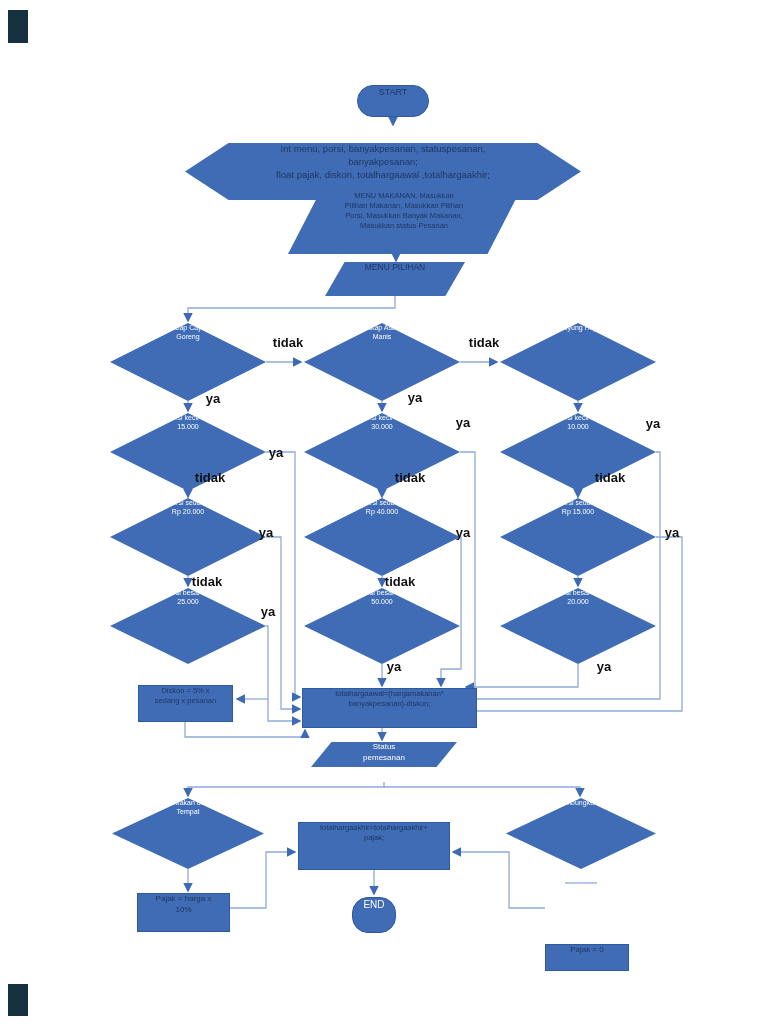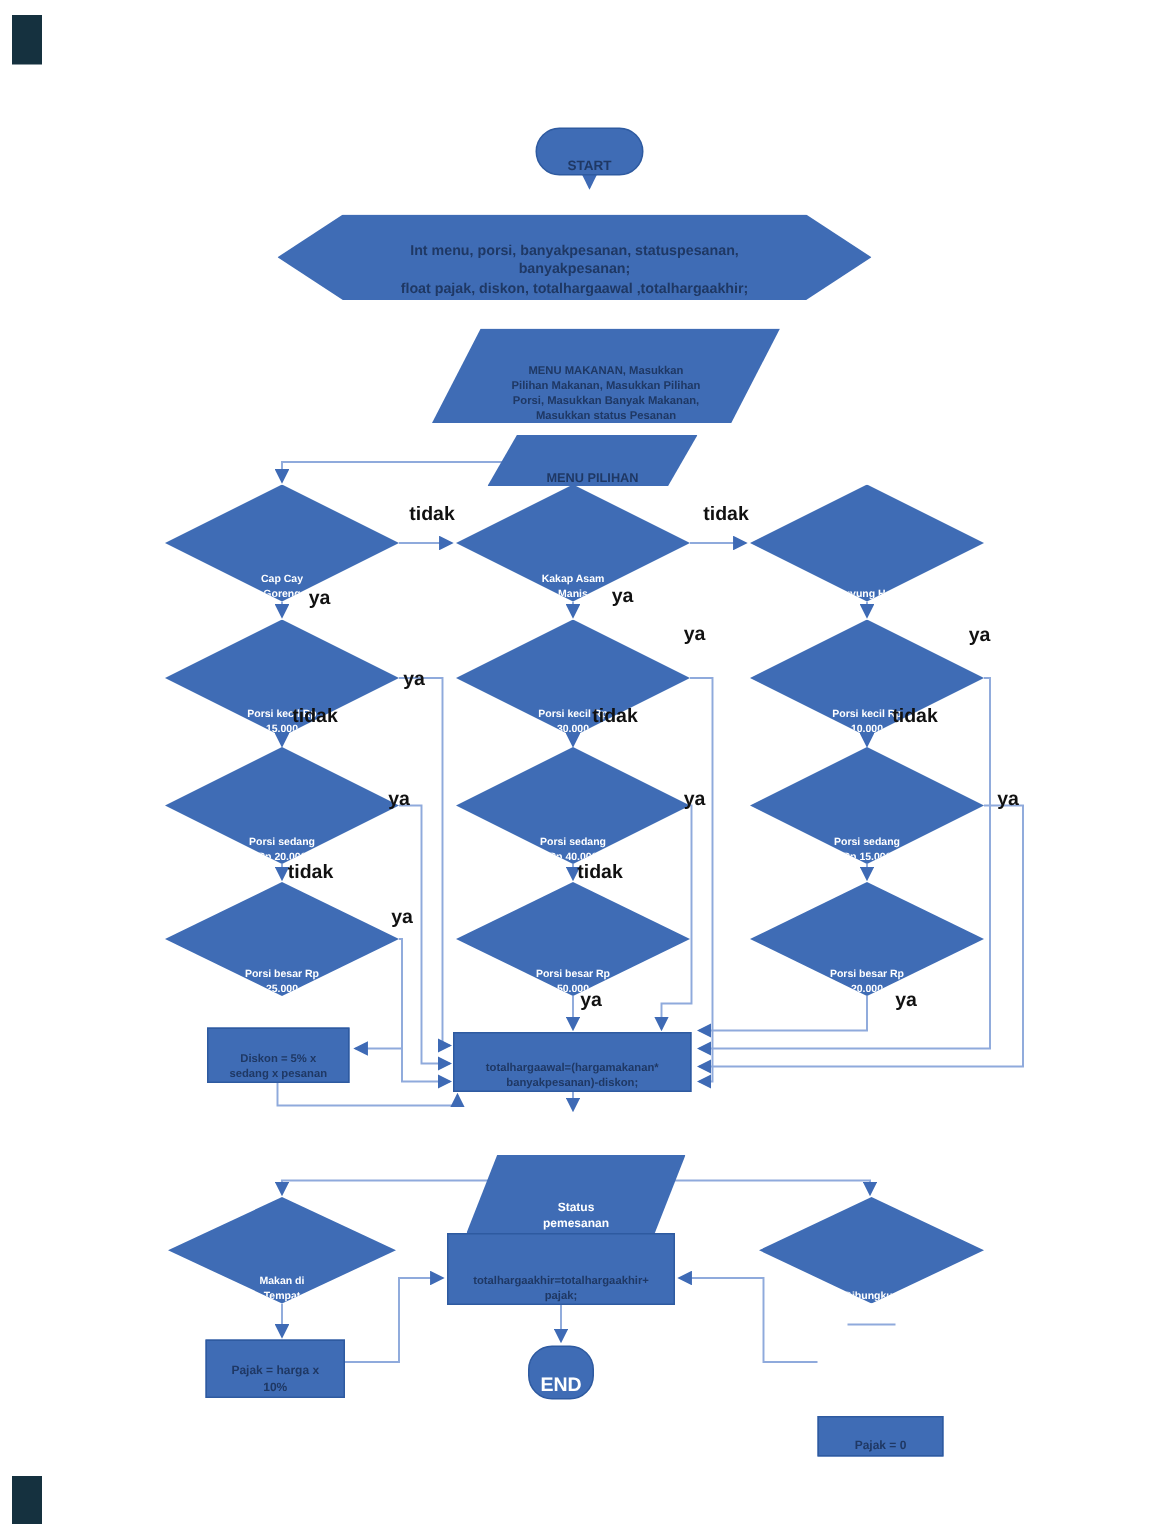--- a/index.html
+++ b/index.html
@@ -1,27 +1,27 @@
 <!DOCTYPE html>
 <html><head>
 <meta charset="utf-8">
 <style>
   html,body{margin:0;padding:0;background:#fff;}
   #page{position:relative;width:768px;height:1024px;background:#ffffff;overflow:hidden;
         font-family:"Liberation Sans",sans-serif;}
   #wires{position:absolute;left:0;top:0;width:768px;height:1024px;pointer-events:none;}
   .corner-mark{position:absolute;background:#15313f;}
-  .node{position:absolute;display:flex;flex-direction:column;align-items:center;justify-content:flex-end;
-        text-align:center;box-sizing:border-box;font-weight:bold;line-height:1.35;}
+  .node{position:absolute;display:flex;flex-direction:column;align-items:center;justify-content:flex-start;
+        text-align:center;box-sizing:border-box;font-weight:normal;line-height:1.35;}
   .node span{display:block;white-space:nowrap;}
   .fill{background:#3f6cb5;}
   .terminator{border-radius:16px;border:1.5px solid #2e5aa0;}
   .rect{border:1.5px solid #2e5aa0;}
   .hexagon{clip-path:polygon(0% 50%,11% 0%,89% 0%,100% 50%,89% 100%,11% 100%);margin-top:16px;}
-  .parallelogram{clip-path:polygon(14% 0%,100% 0%,86% 100%,0% 100%);margin-top:28px;}
+  .parallelogram{clip-path:polygon(14% 0%,100% 0%,86% 100%,0% 100%);}
   .diamond{clip-path:polygon(50% 0%,100% 50%,50% 100%,0% 50%);}
   .t-dark{color:#1f3864;}
   .t-light{color:#ffffff;}
   .edge-label{position:absolute;transform:translate(-50%,-50%);color:#111111;font-weight:bold;
               font-size:13px;font-family:"Liberation Sans",sans-serif;white-space:nowrap;}
 </style>
 </head>
 <body>
 
 <div id="page">
@@ -130,25 +130,25 @@
         <span>Rp 15.000</span>
       </div>
       <div class="node fill diamond t-light" style="left: 500px; top: 588px; width: 156px; height: 76px; font-size: 7px;">
         <span>Porsi besar Rp</span>
         <span>20.000</span>
       </div>
       <div class="node fill rect t-dark" style="left: 138px; top: 685px; width: 95px; height: 37px; font-size: 7.5px;">
         <span>Diskon = 5% x</span>
         <span>sedang x pesanan</span>
       </div>
-      <div class="node fill rect t-dark" style="left: 302px; top: 688px; width: 159px; height: 40px; font-size: 7.5px;">
+      <div class="node fill rect t-dark" style="left: 302px; top: 688px; width: 175px; height: 40px; font-size: 7.5px;">
         <span>totalhargaawal=(hargamakanan*</span>
         <span>banyakpesanan)-diskon;</span>
       </div>
-      <div class="node fill parallelogram t-light" style="left: 311px; top: 742px; width: 146px; height: 52px; font-size: 8px;">
+      <div class="node fill parallelogram t-light" style="left: 311px; top: 742px; width: 146px; height: 25px; font-size: 8px;">
         <span>Status</span>
         <span>pemesanan</span>
       </div>
       <div class="node fill diamond t-light" style="left: 112px; top: 798px; width: 152px; height: 71px; font-size: 7px;">
         <span>Makan di</span>
         <span>Tempat</span>
       </div>
       <div class="node fill diamond t-light" style="left: 506px; top: 798px; width: 150px; height: 71px; font-size: 7px;">
         <span>Dibungkus</span>
       </div>
@@ -156,21 +156,21 @@
         <span>totalhargaakhir=totalhargaakhir+</span>
         <span>pajak;</span>
       </div>
       <div class="node fill rect t-dark" style="left: 137px; top: 893px; width: 93px; height: 39px; font-size: 8px;">
         <span>Pajak = harga x</span>
         <span>10%</span>
       </div>
       <div class="node fill rect t-dark" style="left: 545px; top: 944px; width: 84px; height: 27px; font-size: 8px;">
         <span>Pajak = 0</span>
       </div>
-      <div class="node fill terminator t-light" style="left: 352px; top: 897px; width: 44px; height: 36px; font-size: 13px;">
+      <div class="node fill terminator t-light" style="left: 352px; top: 897px; width: 44px; height: 36px; font-size: 10px;">
         <span>END</span>
       </div>
     </div>
   <div id="label-layer">
       <span class="edge-label" style="left: 288px; top: 342px;">tidak</span>
       <span class="edge-label" style="left: 484px; top: 342px;">tidak</span>
       <span class="edge-label" style="left: 213px; top: 398px;">ya</span>
       <span class="edge-label" style="left: 415px; top: 397px;">ya</span>
       <span class="edge-label" style="left: 653px; top: 423px;">ya</span>
       <span class="edge-label" style="left: 276px; top: 452px;">ya</span>

